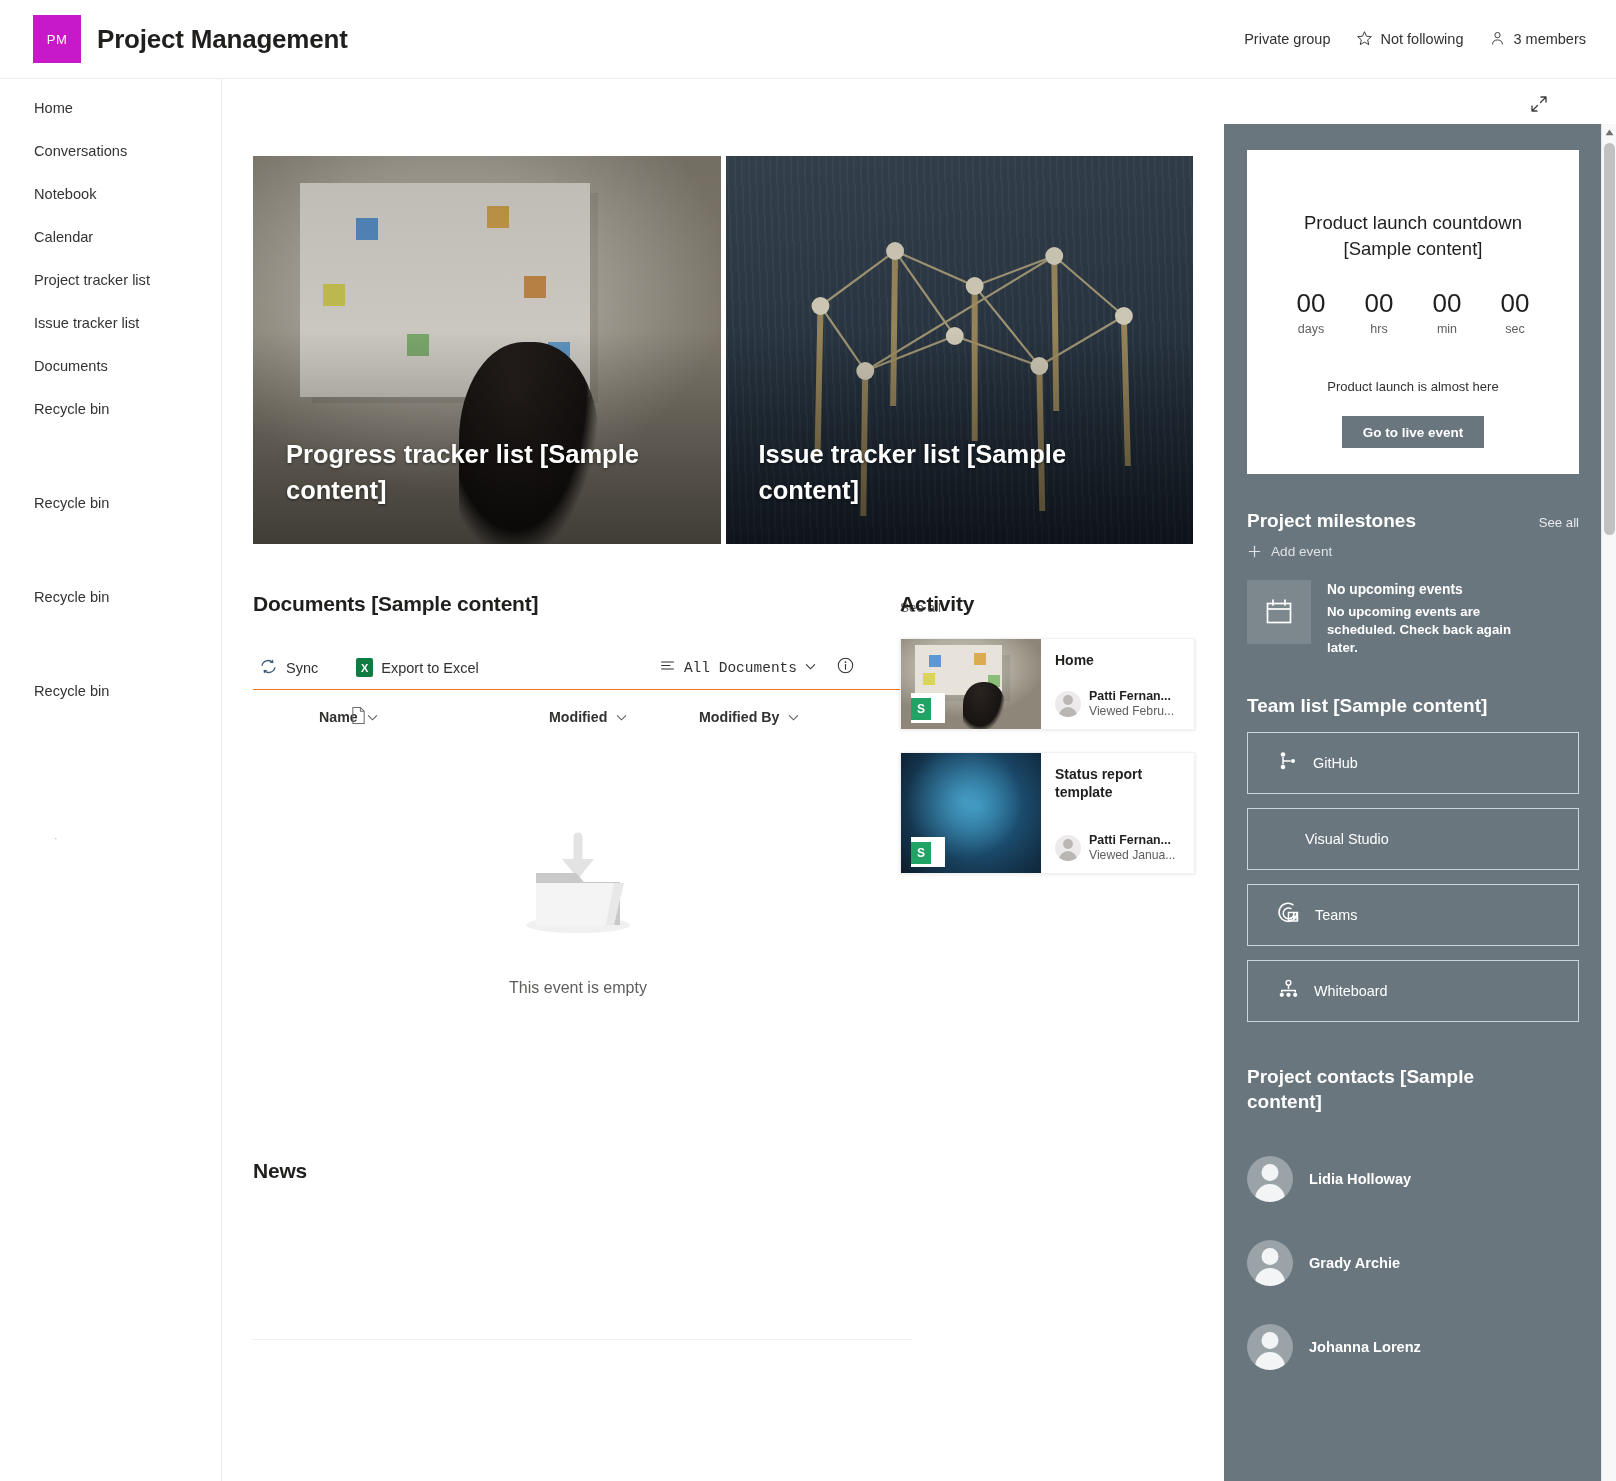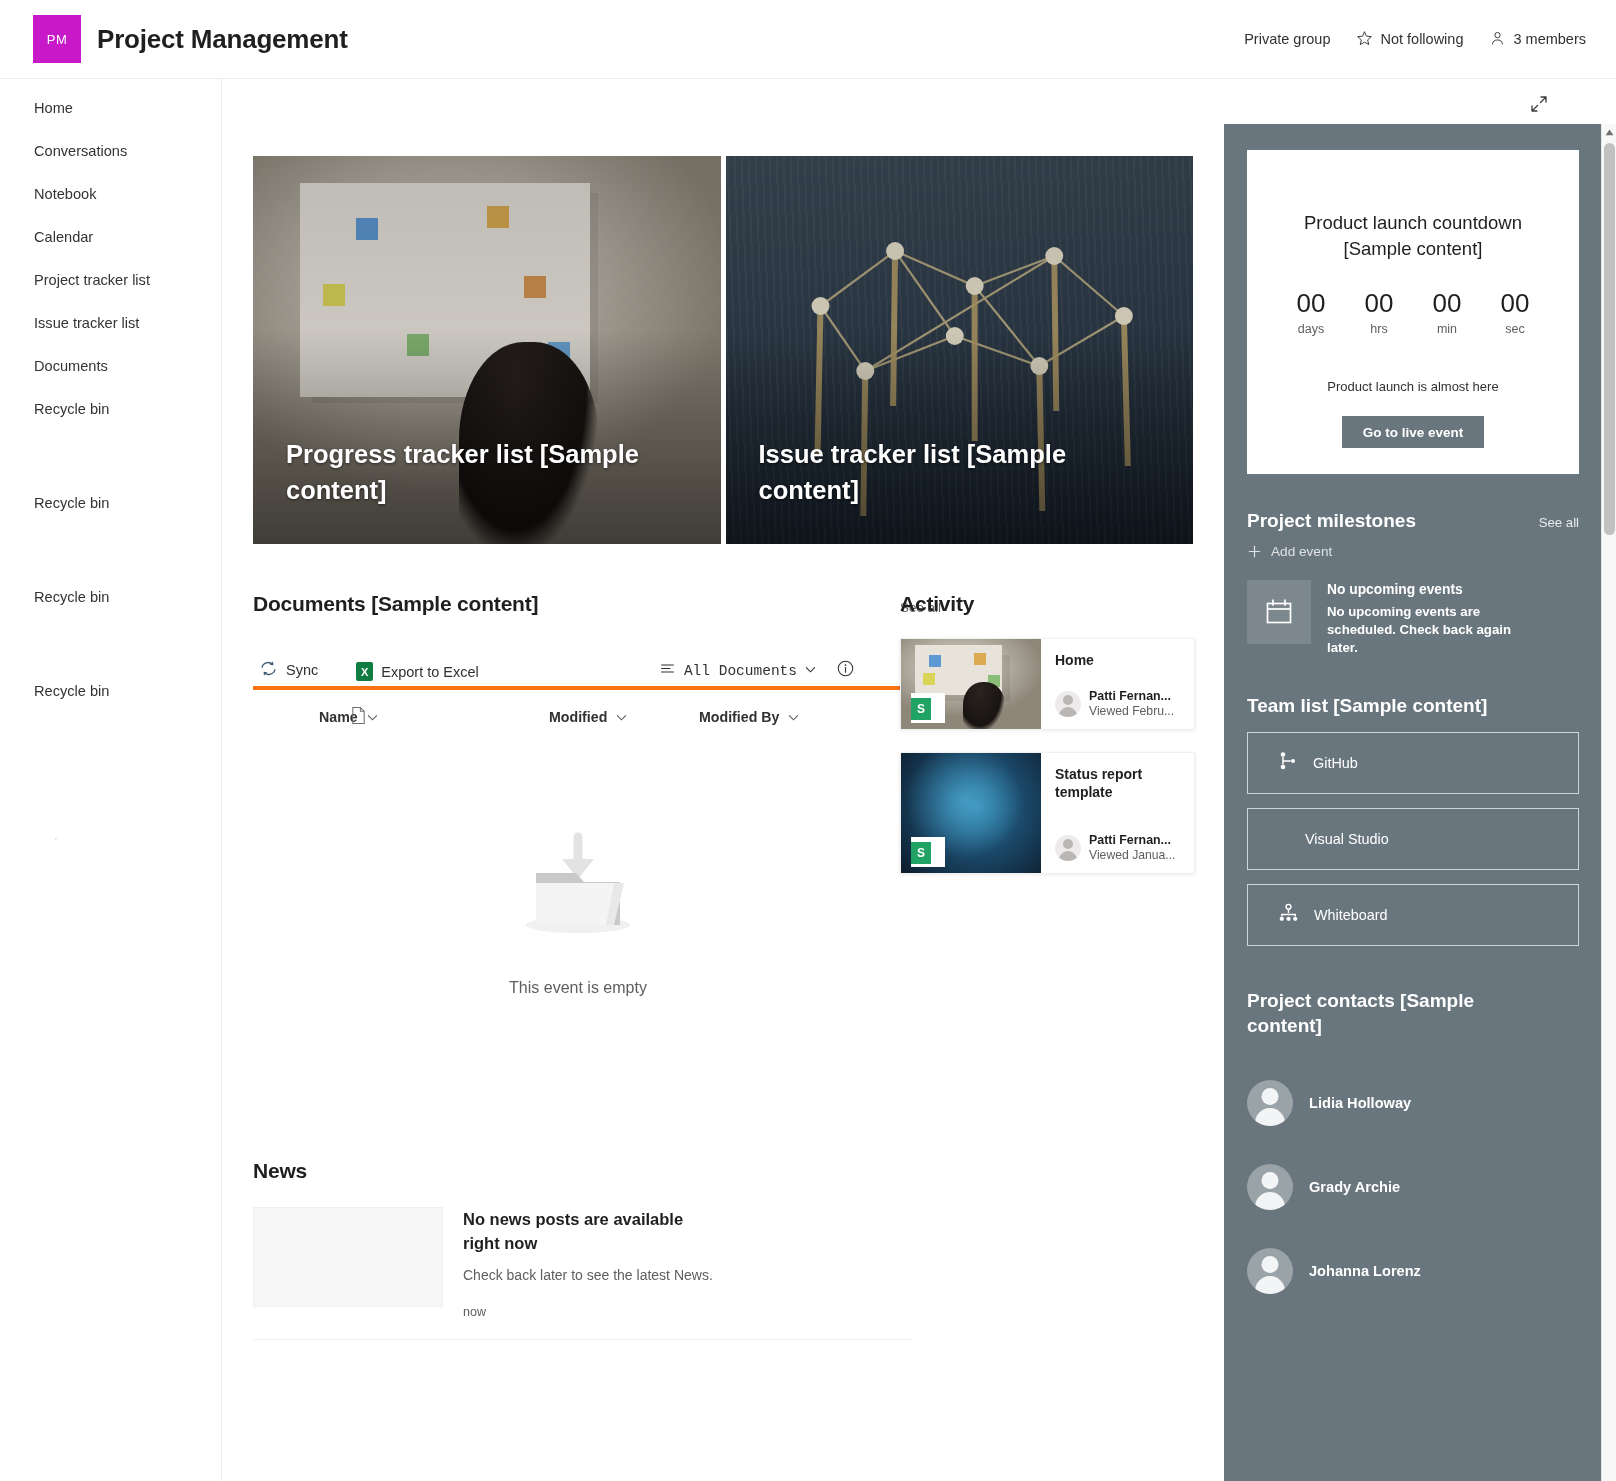--- a/index.html
+++ b/index.html
@@ -141,23 +141,23 @@
   .docs-head{ position:relative; height:38px; }
   .section-title{
     font-size:21px; font-weight:600; color:#201f1e; letter-spacing:-.2px;
   }
   .see-all{
     position:absolute; right:-38px; top:8px;
     font-size:13.4px; color:#605e5c; cursor:pointer;
   }
   .docs-toolbar{
     margin-top:16px; height:44px;
-    display:flex; align-items:flex-end;
+    display:flex; align-items:center;
     position:relative;
-    border-bottom:4px solid #f97316;
+    border-bottom:1px solid #f97316;
   }
   .cmd{
     display:flex; align-items:center; gap:8px;
     font-size:14.5px; color:#323130; margin-right:26px;
     padding:5px 6px; cursor:pointer;
   }
   .cmd-right{
     position:absolute; right:48px; display:flex; align-items:center; gap:14px;font-family:Liberation Mono, monospace;
   }
   .excel-ic{
@@ -546,28 +546,20 @@
             <span class="act-name" style="display:block;">Patti Fernan...</span>
             <span class="act-sub" style="display:block;">Viewed Janua...</span>
           </span>
         </div>
       </div>
     </div>
   </section>
 
   <section class="news">
     <div class="section-title">News</div>
-    <div class="news-body">
-      <div class="news-thumb"></div>
-      <div>
-        <div class="news-h">No news posts are available right now</div>
-        <div class="news-p">Check back later to see the latest News.</div>
-        <div class="news-now">now</div>
-      </div>
-    </div>
   </section>
   <div class="news-rule"></div>
 </div>
 
 <aside class="right-panel">
 
   <div class="countdown-card">
     <div class="cd-title">Product launch countdown [Sample content]</div>
     <div class="cd-nums">
       <div class="cd-cell">
@@ -632,20 +624,35 @@
         <path d="M6 7 v7.5 M6 11 h7.7" stroke="#fff" stroke-width="1.5" fill="none"></path>
       </svg>
     </span>
     <span class="tool-label">GitHub</span>
   </div>
 
   <div class="tool noicon">
     <span class="tool-label">Visual Studio</span>
   </div>
 
+  <div class="tool">
+    <span>
+      <svg width="24" height="24" viewBox="0 0 24 24">
+        <path d="M16.5 4.2A9 9 0 1 0 20 12" fill="none" stroke="#fff" stroke-width="1.5"></path>
+        <path d="M14.5 7.8A5.4 5.4 0 1 0 17 12" fill="none" stroke="#fff" stroke-width="1.5"></path>
+        <rect x="11.5" y="11.5" width="9" height="8.5" fill="none" stroke="#fff" stroke-width="1.5"></rect>
+        <g fill="#fff">
+            <rect x="13.3" y="16" width="1.7" height="2.5"></rect>
+            <rect x="16" y="14.2" width="1.7" height="4.3"></rect>
+            <rect x="18.6" y="15.2" width="1.2" height="3.3"></rect>
+          </g>
+      </svg>
+    </span>
+    <span class="tool-label">Teams</span>
+  </div>
 
   <div class="tool">
     <span>
       <svg width="23" height="23" viewBox="0 0 24 24">
         <circle cx="12" cy="5" r="2.5" fill="none" stroke="#fff" stroke-width="1.5"></circle>
         <path d="M12 7.5 v4 M5 15 v-2 h14 v2" fill="none" stroke="#fff" stroke-width="1.5"></path>
         <g fill="#fff">
             <circle cx="5" cy="17.5" r="2.2"></circle>
             <circle cx="12" cy="17.5" r="2.2"></circle>
             <circle cx="19" cy="17.5" r="2.2"></circle>

